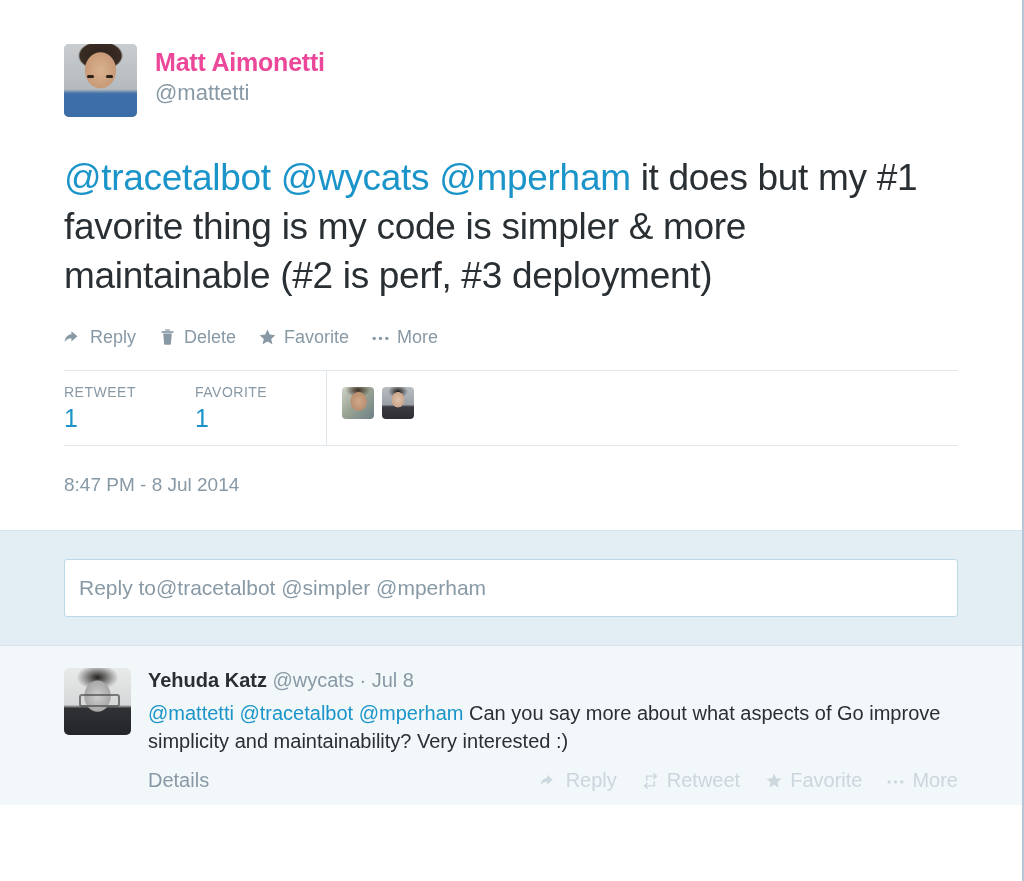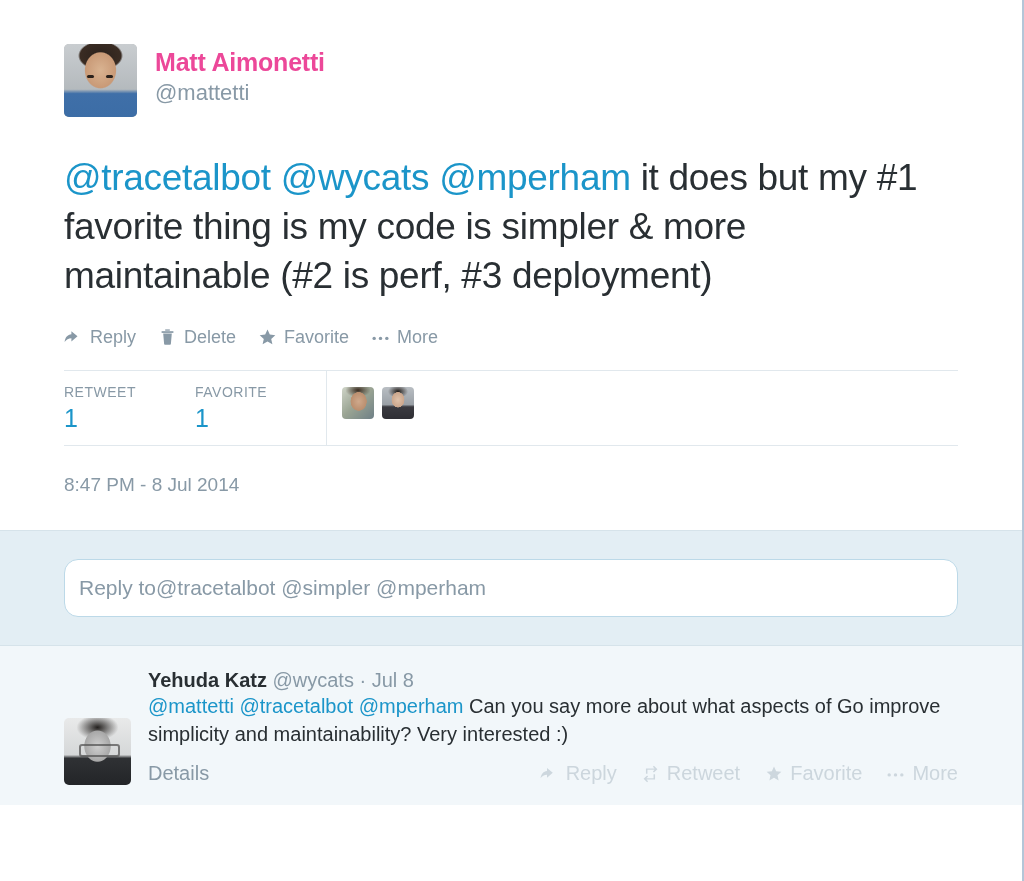--- a/index.html
+++ b/index.html
@@ -178,21 +178,21 @@
   .compose-band {
     background: #e3eef4;
     border-top: 1px solid #d6e3ea;
     padding: 28px 64px;
     box-sizing: border-box;
     width: 1022px;
   }
   .compose-box {
     background: #ffffff;
     border: 1px solid #bcd9e8;
-    border-radius: 14px;
+    border-radius: 3px;
     height: 58px;
     display: flex;
     align-items: center;
     padding: 0 14px;
     box-sizing: border-box;
     width: 894px;
   }
   .compose-placeholder {
     font-size: 21px;
     color: #8899a6;
@@ -203,21 +203,21 @@
     background: #f2f7fa;
     border-top: 1px solid #d6e3ea;
     padding: 22px 64px 0 64px;
     box-sizing: border-box;
     width: 1022px;
     height: 160px;
   }
   .reply-row {
     display: flex;
     gap: 17px;
-    align-items: flex-end;
+    align-items: flex-start;
   }
   .avatar-md {
     width: 67px;
     height: 67px;
     border-radius: 5px;
     flex: 0 0 auto;
     overflow: hidden;
     position: relative;
     background:
       radial-gradient(ellipse 22px 26px at 50% 42%, #cfcfcf 0%, #a8a8a8 58%, rgba(0,0,0,0) 62%),
@@ -233,20 +233,21 @@
     opacity: 0.75;
   }
   .reply-body { flex: 1 1 auto; min-width: 0; }
   .reply-head { font-size: 20px; line-height: 1.2; }
   .reply-author {
     font-weight: bold;
     color: #292f33;
   }
   .reply-handle { color: #8899a6; font-weight: normal; }
   .reply-text {
+    margin-top: 7px;
     font-size: 20px;
     line-height: 1.42;
     color: #292f33;
   }
   .reply-actions {
     display: flex;
     align-items: center;
     margin-top: 14px;
     font-size: 20px;
     color: #c8d2d8;

